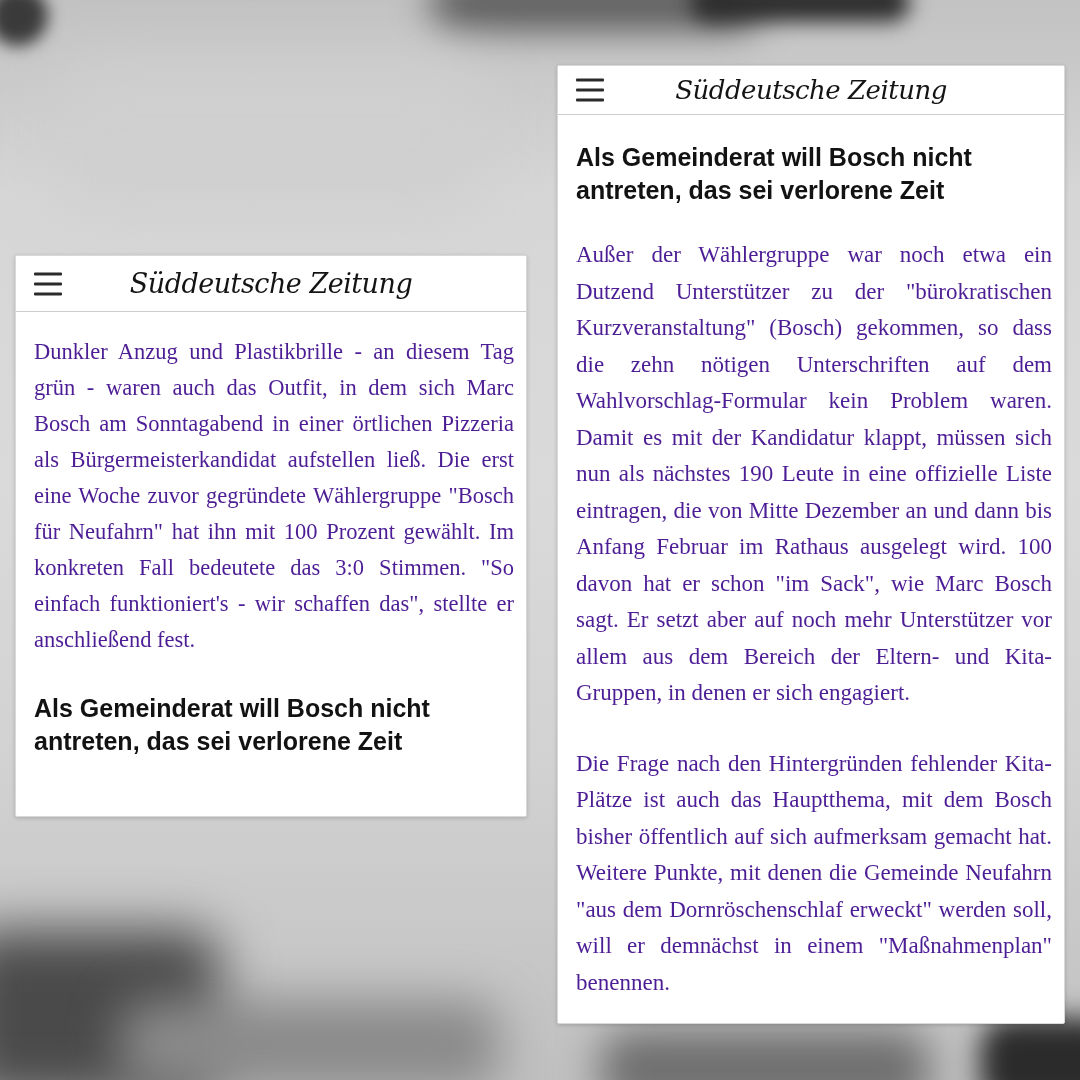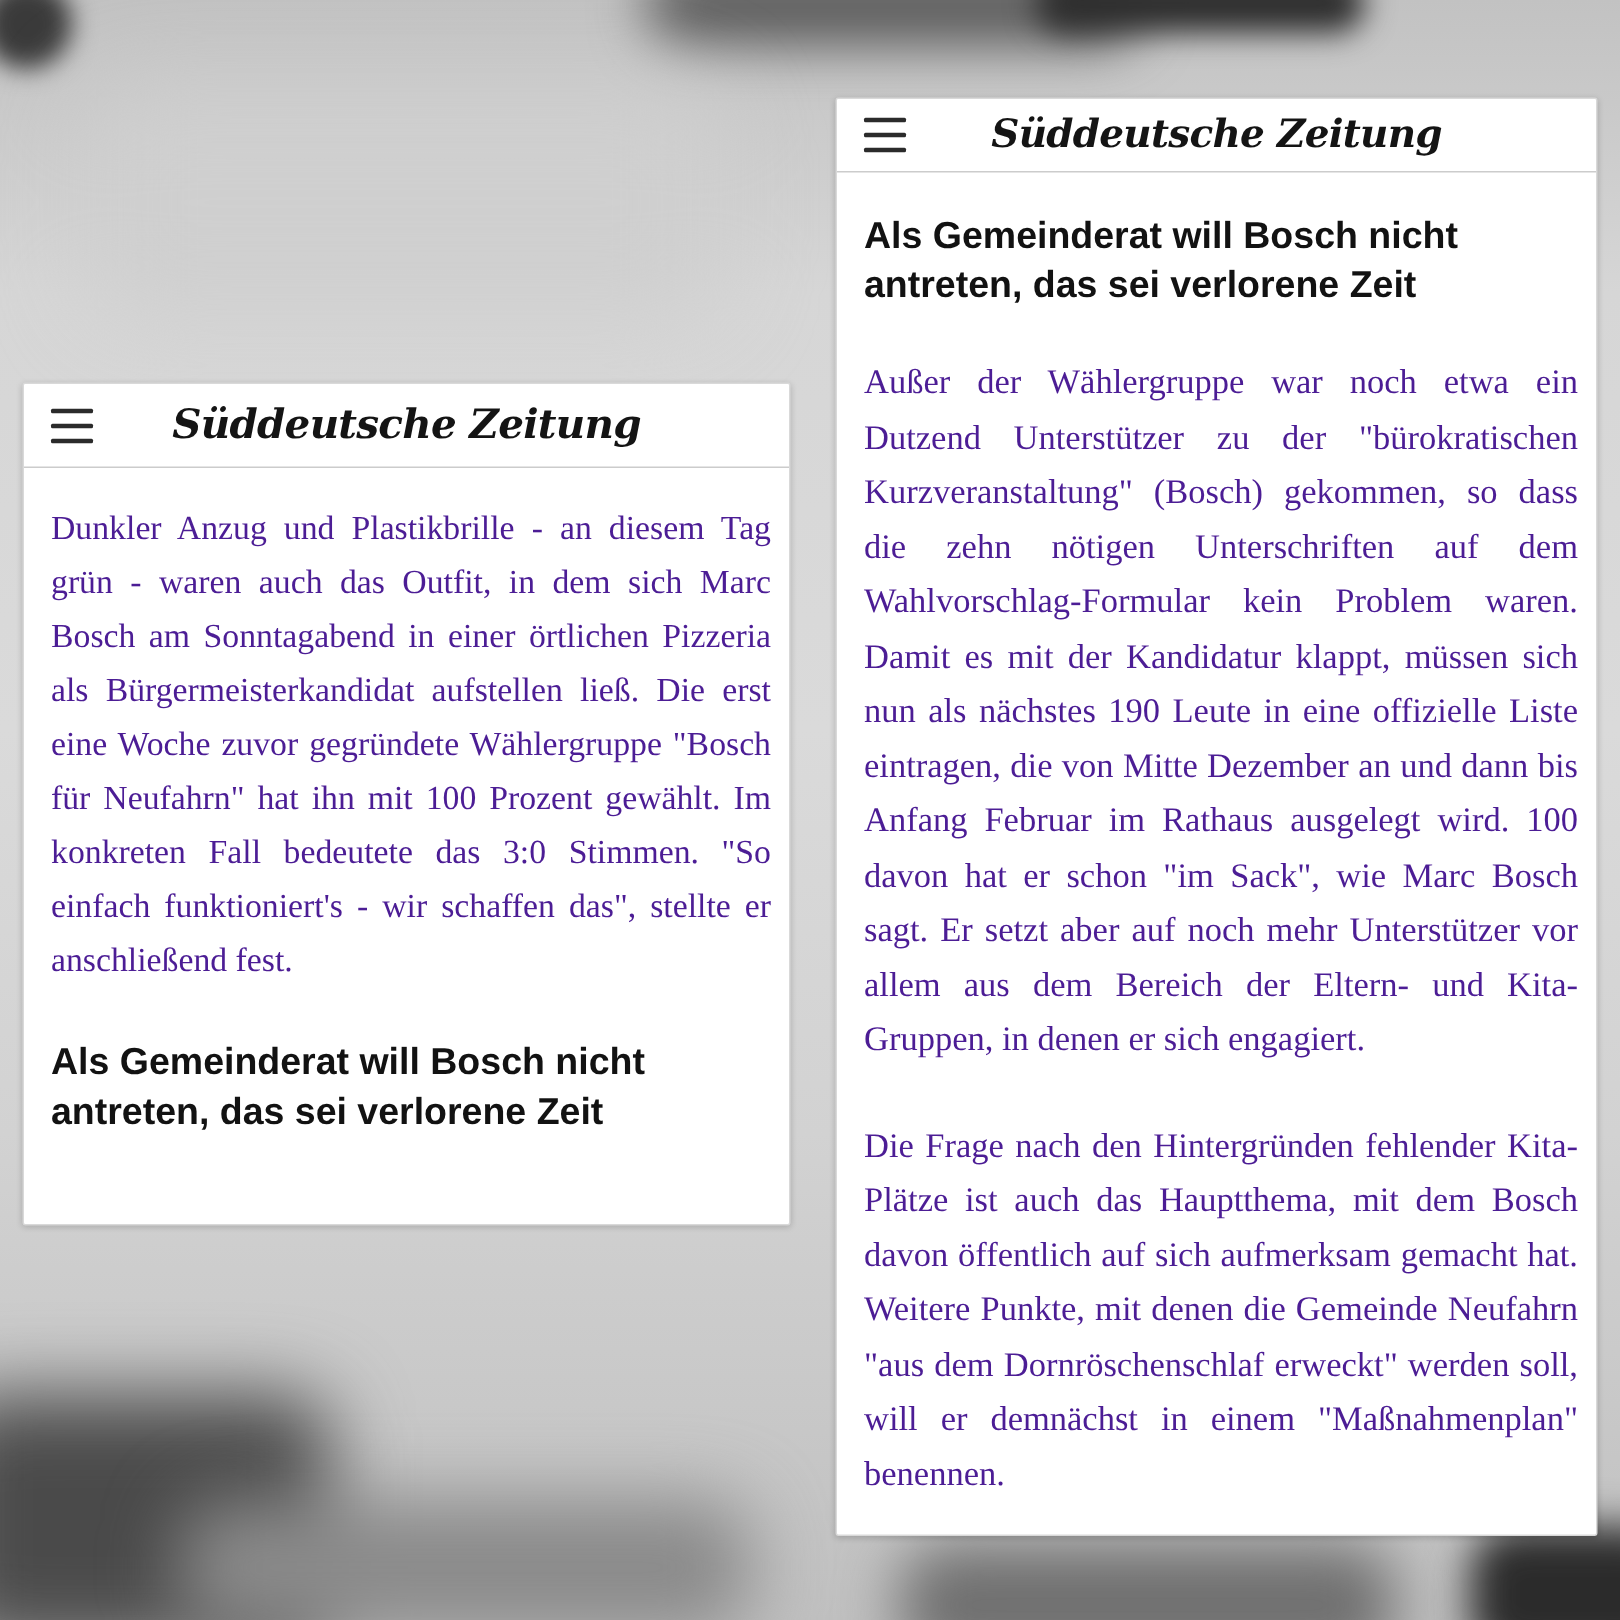--- a/index.html
+++ b/index.html
@@ -62,21 +62,21 @@
     background: none;
     border: none;
     padding: 0;
   }
   .menu-btn .bar { height: 3px; background: #2b2b2b; border-radius: 1px; width: 100%; }
 
   .sz-logo {
     margin: 0 auto;
     font-family: "DejaVu Serif", serif;
     font-style: italic;
-    font-weight: 700;
+    font-weight: 400;
     letter-spacing: -0.5px;
     color: #141414;
     white-space: nowrap;
     text-align: center;
   }
   .card-left  .sz-logo { font-size: 27px; }
   .card-right .sz-logo { font-size: 26px; }
 
   .card-body {
     padding: 22px 12px 0 18px;
@@ -140,16 +140,16 @@
       <button class="menu-btn" aria-label="Menu">
         <span class="bar"></span>
         <span class="bar"></span>
         <span class="bar"></span>
       </button>
       <div class="sz-logo">Süddeutsche Zeitung</div>
     </header>
     <div class="card-body">
       <h2 class="article-heading">Als Gemeinderat will Bosch nicht antreten, das sei verlorene Zeit</h2>
       <p class="article-paragraph">Außer der Wählergruppe war noch etwa ein Dutzend Unterstützer zu der "bürokratischen Kurzveranstaltung" (Bosch) gekommen, so dass die zehn nötigen Unterschriften auf dem Wahlvorschlag-Formular kein Problem waren. Damit es mit der Kandidatur klappt, müssen sich nun als nächstes 190 Leute in eine offizielle Liste eintragen, die von Mitte Dezember an und dann bis Anfang Februar im Rathaus ausgelegt wird. 100 davon hat er schon "im Sack", wie Marc Bosch sagt. Er setzt aber auf noch mehr Unterstützer vor allem aus dem Bereich der Eltern- und Kita-Gruppen, in denen er sich engagiert.</p>
-      <p class="article-paragraph">Die Frage nach den Hintergründen fehlender Kita-Plätze ist auch das Hauptthema, mit dem Bosch davon öffentlich auf sich aufmerksam gemacht hat. Weitere Punkte, mit denen die Gemeinde Neufahrn "aus dem Dornröschenschlaf erweckt" werden soll, will er demnächst in einem "Maßnahmenplan" benennen.</p>
+      <p class="article-paragraph">Die Frage nach den Hintergründen fehlender Kita-Plätze ist auch das Hauptthema, mit dem Bosch bisher öffentlich auf sich aufmerksam gemacht hat. Weitere Punkte, mit denen die Gemeinde Neufahrn "aus dem Dornröschenschlaf erweckt" werden soll, will er demnächst in einem "Maßnahmenplan" benennen.</p>
     </div>
   </section>
 </div>
 
 </body></html>

